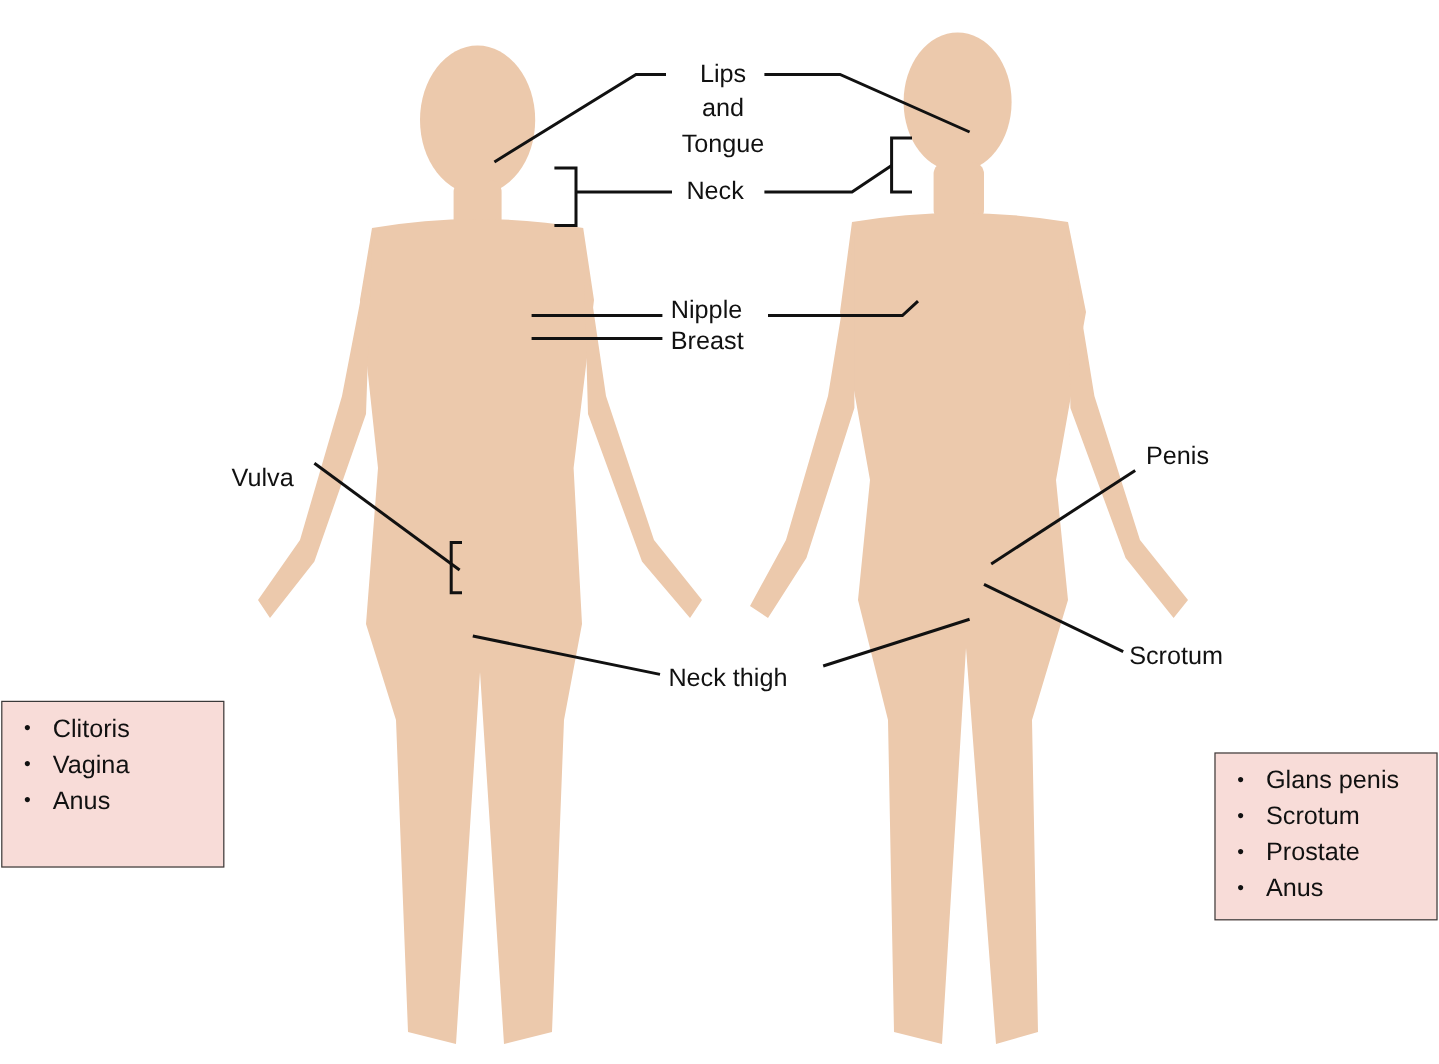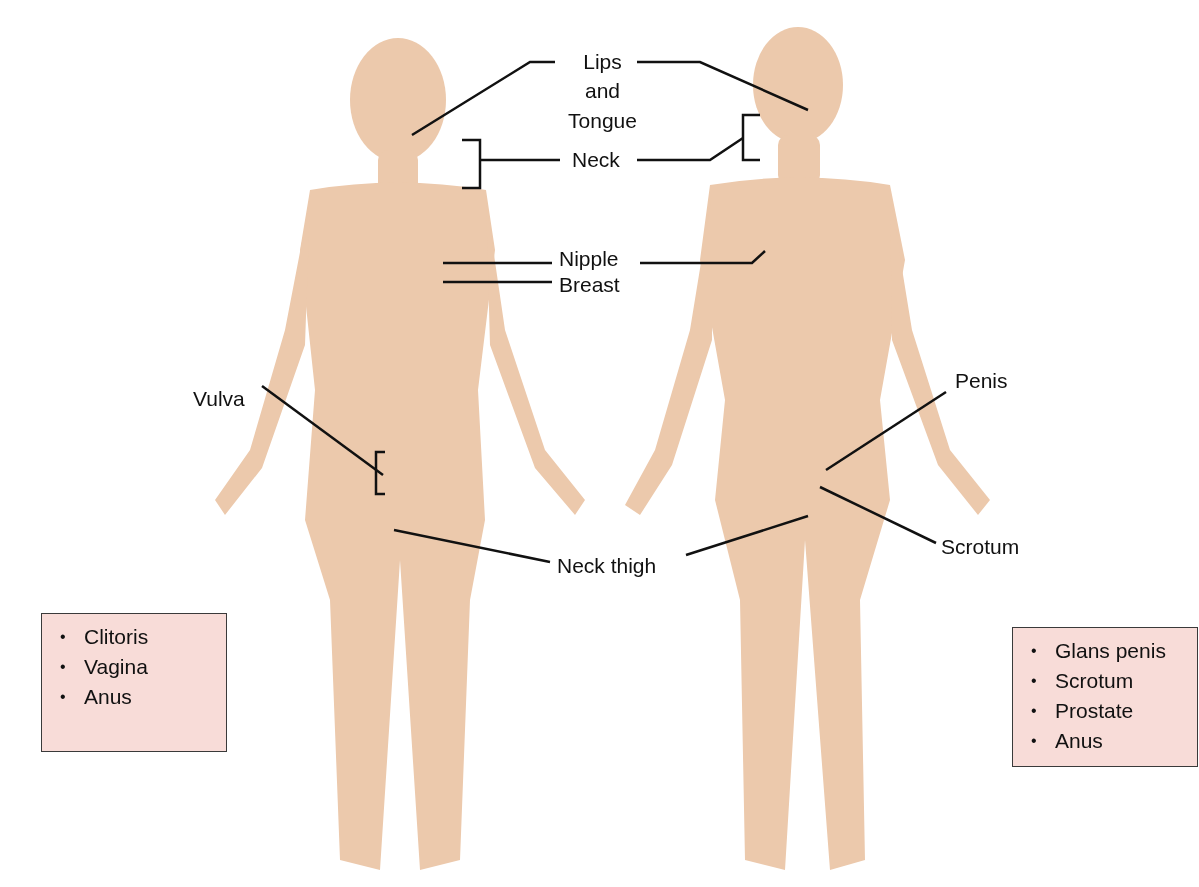--- a/index.html
+++ b/index.html
@@ -58,21 +58,21 @@
   <div>Tongue</div>
 </div>
 <div class="label" style="left:572px; top:145px;">Neck</div>
 <div class="label" style="left:559px; top:244px;">Nipple</div>
 <div class="label" style="left:559px; top:270px;">Breast</div>
 <div class="label" style="left:193px; top:360px;margin-top:24px;">Vulva</div>
 <div class="label" style="left:955px; top:366px;text-align:center;">Penis</div>
 <div class="label" style="left:557px; top:551px;">Neck thigh</div>
 <div class="label" style="left:941px; top:532px;">Scrotum</div>
 
-<div class="info-box" style="left:1px; top:613px; width:186px; height:139px;margin-left:40px;">
+<div class="info-box" style="left:1px; top:584px; width:186px; height:139px;">
   <ul>
     <li>Clitoris</li>
     <li>Vagina</li>
     <li>Anus</li>
   </ul>
 </div>
 
 <div class="info-box" style="left:1012px; top:627px; width:186px; height:140px;">
   <ul>
     <li>Glans penis</li>

